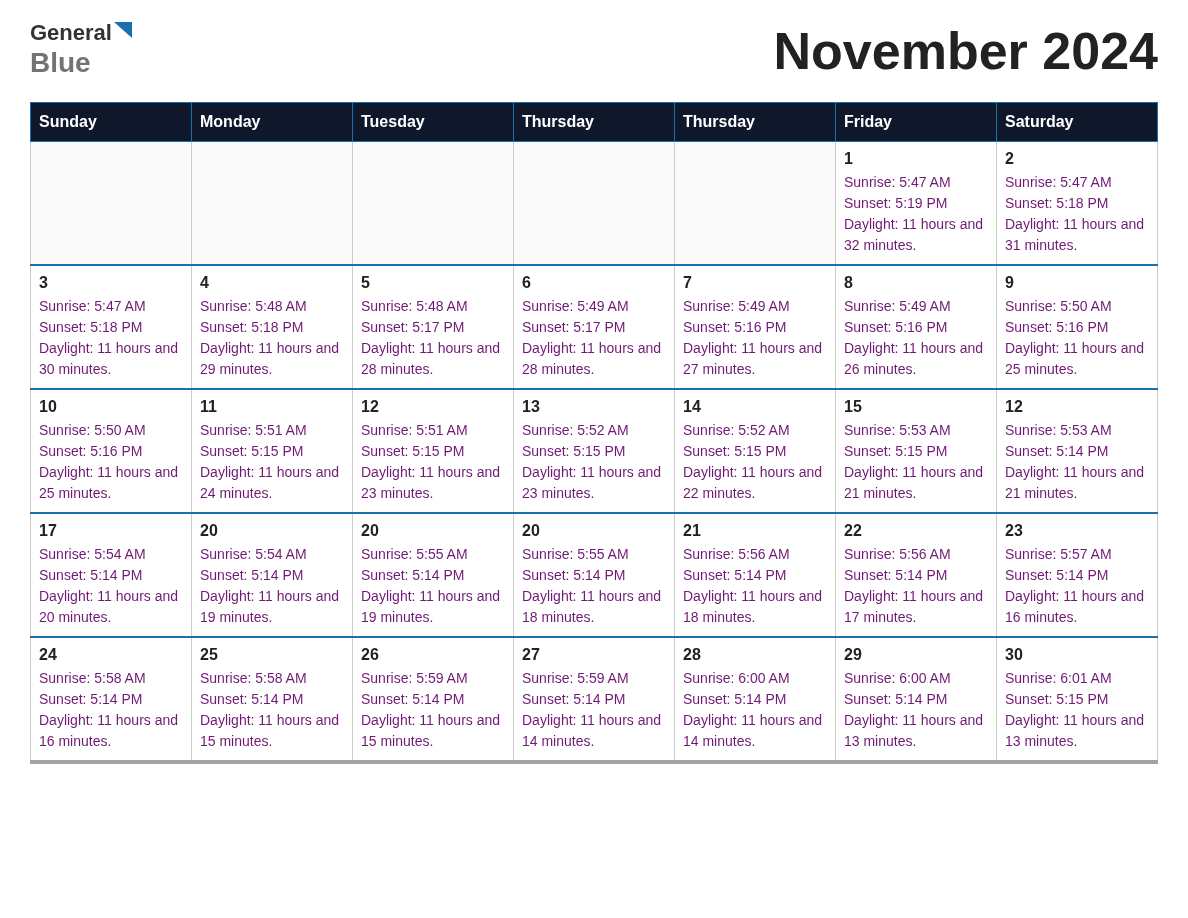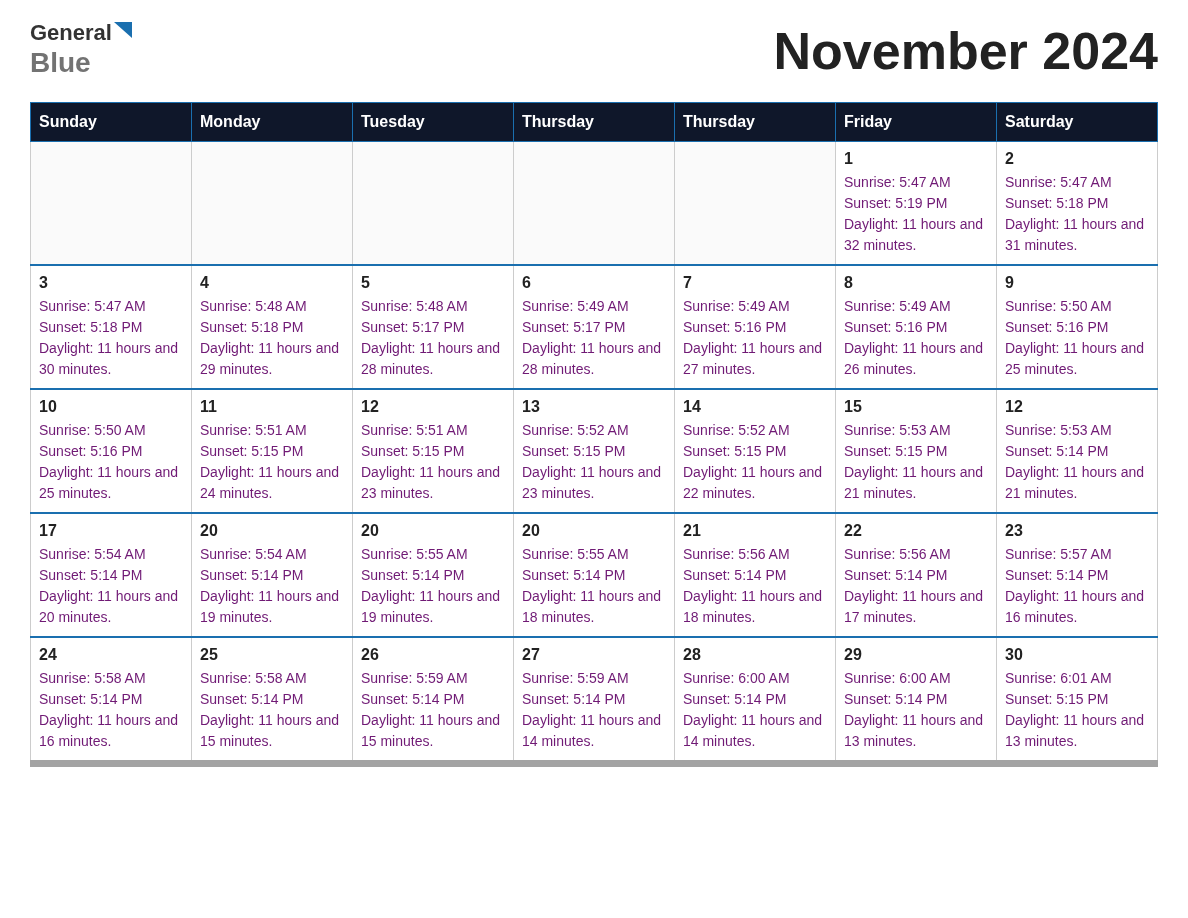--- a/index.html
+++ b/index.html
@@ -90,21 +90,21 @@
     }
     .day-info {
       font-size: 14px;
       color: #701a75;
       line-height: 1.5;
     }
     .empty-cell {
       background: #fafafa;
     }
     .calendar tbody tr:last-child {
-      border-bottom: 7px solid #a3a3a3;
+      border-bottom: 4px solid #a3a3a3;
     }
   </style>
 </head>
 <body>
 
 <div class="header-area">
   <div class="logo">
     <div class="logo-block">
       <div class="logo-line1">
         <span class="logo-text-general">General</span>

